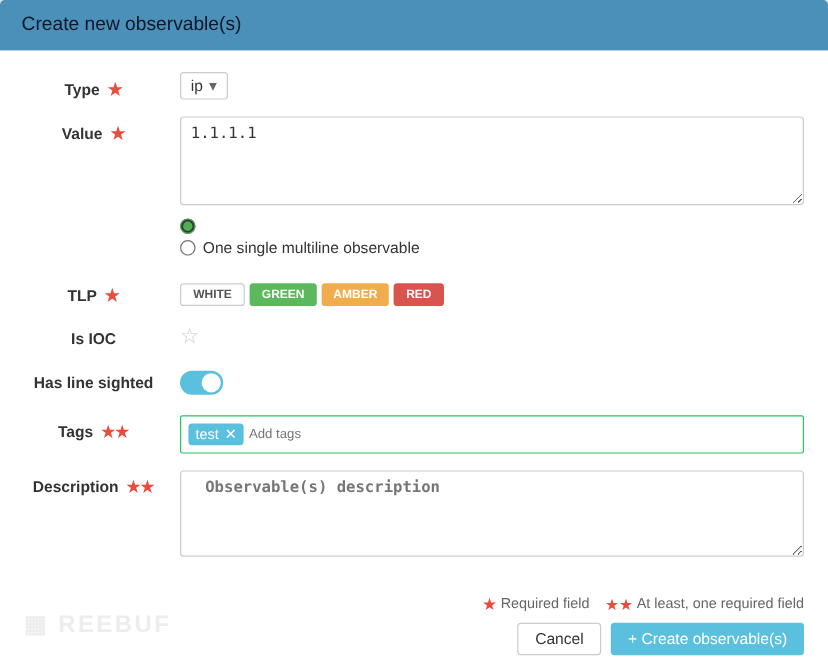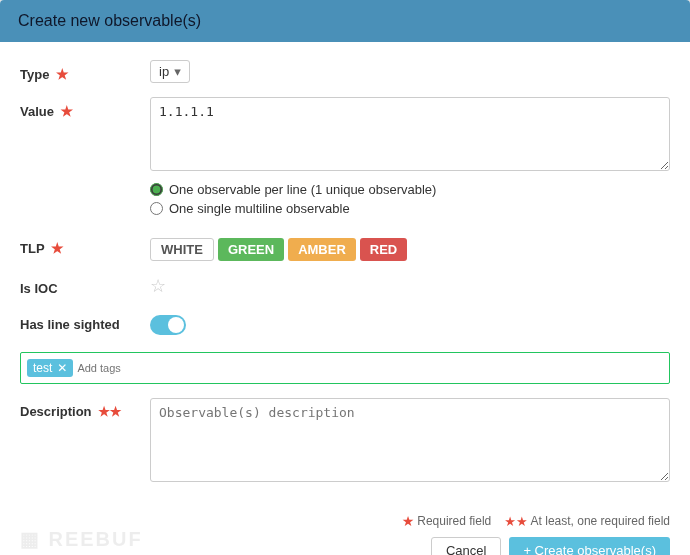--- a/index.html
+++ b/index.html
@@ -29,21 +29,21 @@
     .modal-body {
       padding: 18px 20px 10px 20px;
     }
     .form-row {
       display: flex;
       align-items: flex-start;
       margin-bottom: 14px;
     }
     .form-label {
       width: 130px;
-      text-align: left;
+      text-align: center;
       padding-right: 14px;
       padding-top: 6px;
       font-weight: bold;
       color: #333;
       flex-shrink: 0;
     }
     .required-star {
       color: #e74c3c;
       font-size: 14px;
       margin-left: 3px;
@@ -96,21 +96,21 @@
     
     .tlp-group {
       display: flex;
       gap: 4px;
       padding-top: 4px;
     }
     .tlp-btn {
       padding: 3px 10px;
       border: none;
       border-radius: 3px;
-      font-size: 13px;
+      font-size: 10px;
       font-weight: bold;
       cursor: pointer;
       color: #333;
     }
     .tlp-white {
       background: #fff;
       border: 1px solid #ccc;
       color: #555;
     }
     .tlp-green {
@@ -185,27 +185,28 @@
       border: none;
       outline: none;
       font-size: 11px;
       flex: 1;
       min-width: 80px;
       color: #999;
     }
     
     .desc-textarea {
       width: 100%;
-      height: 84px;
-      border: 1px solid #ccc;
-      border-radius: 3px;
-      padding: 6px 8px;
+      height: 72px;
+      border: 1px solid #ccc;
+      border-radius: 3px;
+      padding: 6px 20px;
       font-size: 13px;
       resize: vertical;
       color: #999;
+      font-weight: bold;
     }
     .footer-legend {
       display: flex;
       align-items: center;
       gap: 10px;
       font-size: 12px;
       color: #666;
     }
     .legend-item {
       display: flex;
@@ -281,21 +282,20 @@
     <div class="form-row">
       <div class="form-label">
         <span>Value</span>
         <span class="required-star">★</span>
       </div>
       <div class="form-control-wrap">
         <textarea class="value-textarea" style="">1.1.1.1</textarea>
         <div class="radio-group">
           <label class="radio-option">
             <input type="radio" name="observable-type" checked="" style="">
-            <span>One observable per line  (1 unique observable)</span>
           </label>
           <label class="radio-option">
             <input type="radio" name="observable-type" style="">
             <span>One single multiline observable</span>
           </label>
         </div>
       </div>
     </div>
 
     <div class="form-row">
@@ -325,20 +325,24 @@
     <div class="form-row">
       <div class="form-label">
         <span>Has line sighted</span>
       </div>
       <div class="form-control-wrap toggle-wrap">
         <div class="toggle"></div>
       </div>
     </div>
 
     <div class="form-row">
+      <div class="form-label">
+        <span>Tags</span>
+        <span class="required-star double-star">★★</span>
+      </div>
       <div class="form-control-wrap">
         <div class="tags-input">
           <div class="tag-item">
             <span>test</span>
             <span class="tag-remove">✕</span>
           </div>
           <input class="tags-input-field" type="text" placeholder="Add tags" style="">
         </div>
       </div>
     </div>

